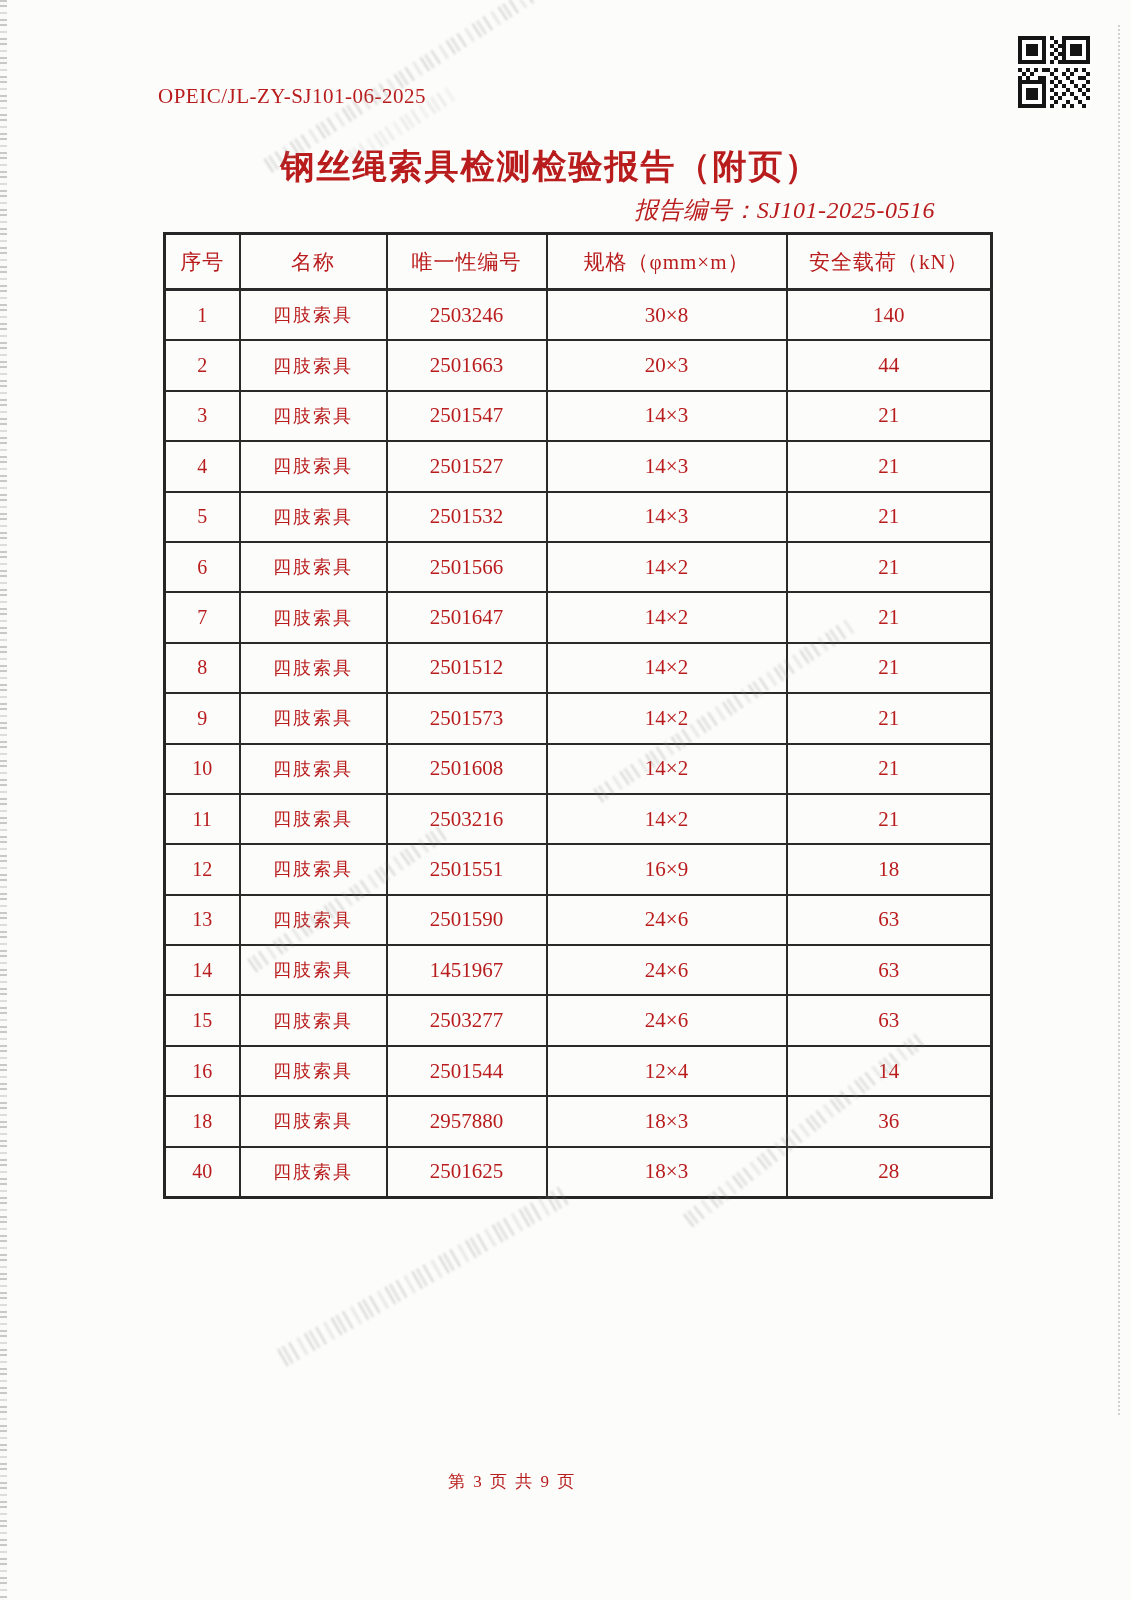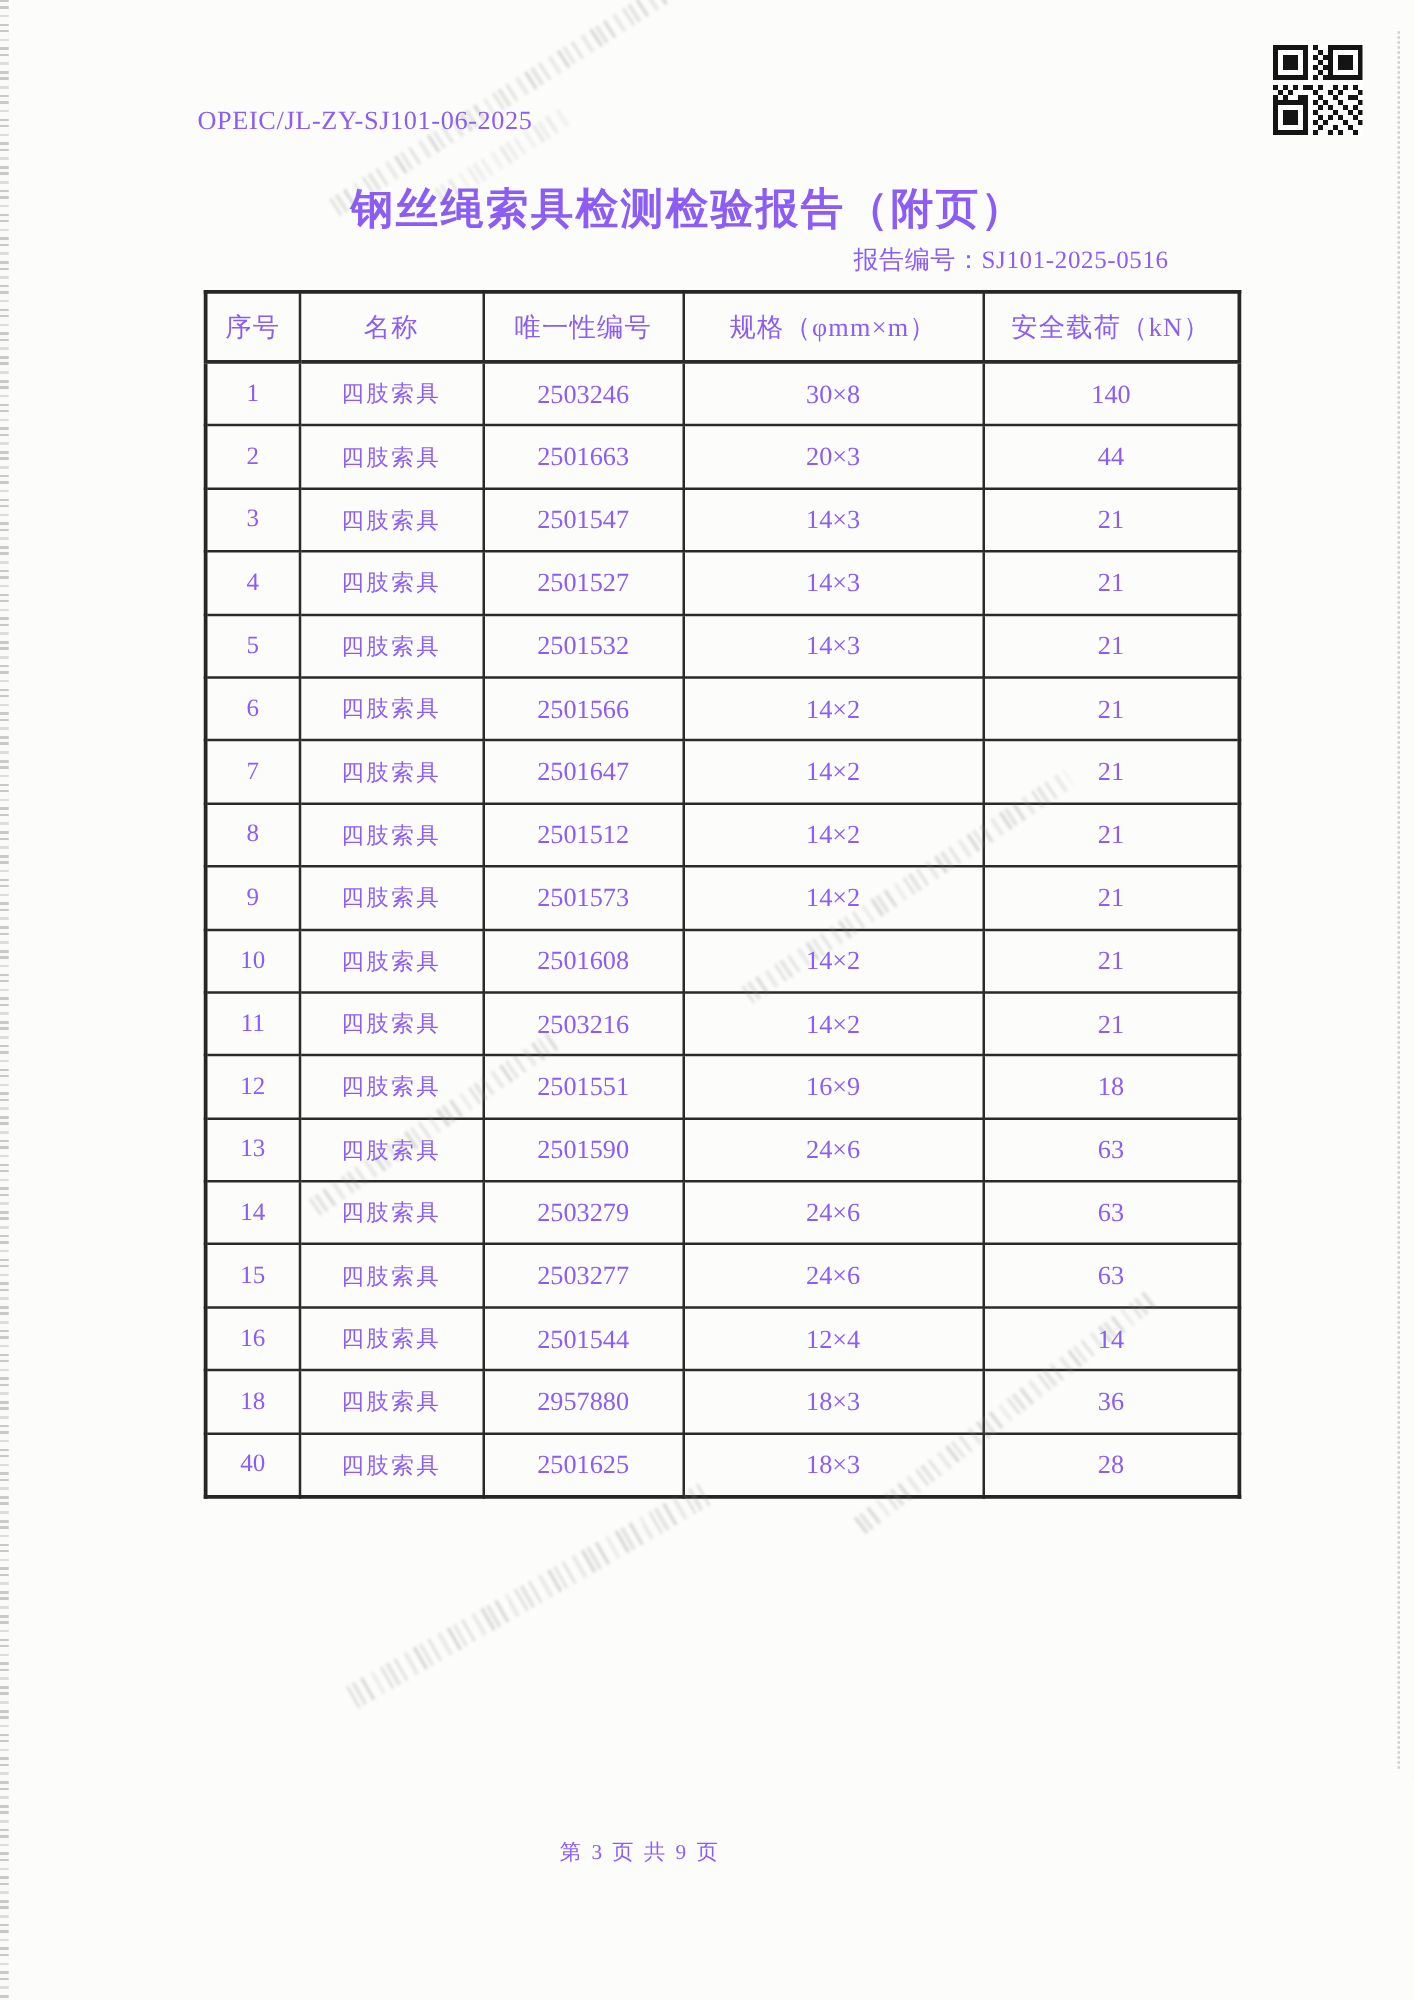--- a/index.html
+++ b/index.html
@@ -3,21 +3,21 @@
 <meta charset="utf-8">
 <style>
   html,body{margin:0;padding:0;}
   body{
     width:1131px;height:1600px;
     background:#f3f3f1;
     font-family:"Liberation Serif", serif;
   }
   .page{
     position:relative;width:1131px;height:1600px;
-    background:#fcfcfb;overflow:hidden;color:#8b5cf6;
+    background:#fcfcfb;overflow:hidden;color:#b91c1c;
   }
   
   .left-noise{
     position:absolute;left:0;top:0;width:7px;height:1600px;
     background:repeating-linear-gradient(180deg,
       rgba(110,110,110,.45) 0 2px, rgba(210,210,210,.12) 2px 5px,
       rgba(90,90,90,.40) 5px 7px, rgba(225,225,225,.10) 7px 12px,
       rgba(140,140,140,.35) 12px 14px, rgba(235,235,235,.08) 14px 19px);
     filter:blur(.4px);opacity:.8;
   }
@@ -30,21 +30,21 @@
     font-size:21px;letter-spacing:.5px;white-space:nowrap;
   }
   .qr{position:absolute;left:1018px;top:36px;width:72px;height:72px;}
   .title{
     position:absolute;left:0;top:144px;width:1131px;margin:0;
     text-align:center;transform:translateX(-15px);
     font-size:34px;font-weight:700;letter-spacing:2px;white-space:nowrap;
   }
   .report-no{
     position:absolute;right:196px;top:194px;
-    font-size:20px;white-space:nowrap;letter-spacing:.5px;
+    font-size:24px;white-space:nowrap;letter-spacing:.5px;font-style:italic;
   }
   table.report{
     position:absolute;left:163px;top:232px;width:827px;
     border-collapse:collapse;table-layout:fixed;
     border:3px solid #262626;
   }
   table.report th, table.report td{
     border:2px solid #2a2a2a;
     text-align:center;vertical-align:middle;
     padding:0;overflow:hidden;white-space:nowrap;
@@ -223,21 +223,21 @@
         <tr>
           <td class="c0">13</td>
           <td class="c1">四肢索具</td>
           <td class="c2">2501590</td>
           <td class="c3">24×6</td>
           <td class="c4">63</td>
         </tr>
         <tr>
           <td class="c0">14</td>
           <td class="c1">四肢索具</td>
-          <td class="c2">2503279</td>
+          <td class="c2">1451967</td>
           <td class="c3">24×6</td>
           <td class="c4">63</td>
         </tr>
         <tr>
           <td class="c0">15</td>
           <td class="c1">四肢索具</td>
           <td class="c2">2503277</td>
           <td class="c3">24×6</td>
           <td class="c4">63</td>
         </tr>

